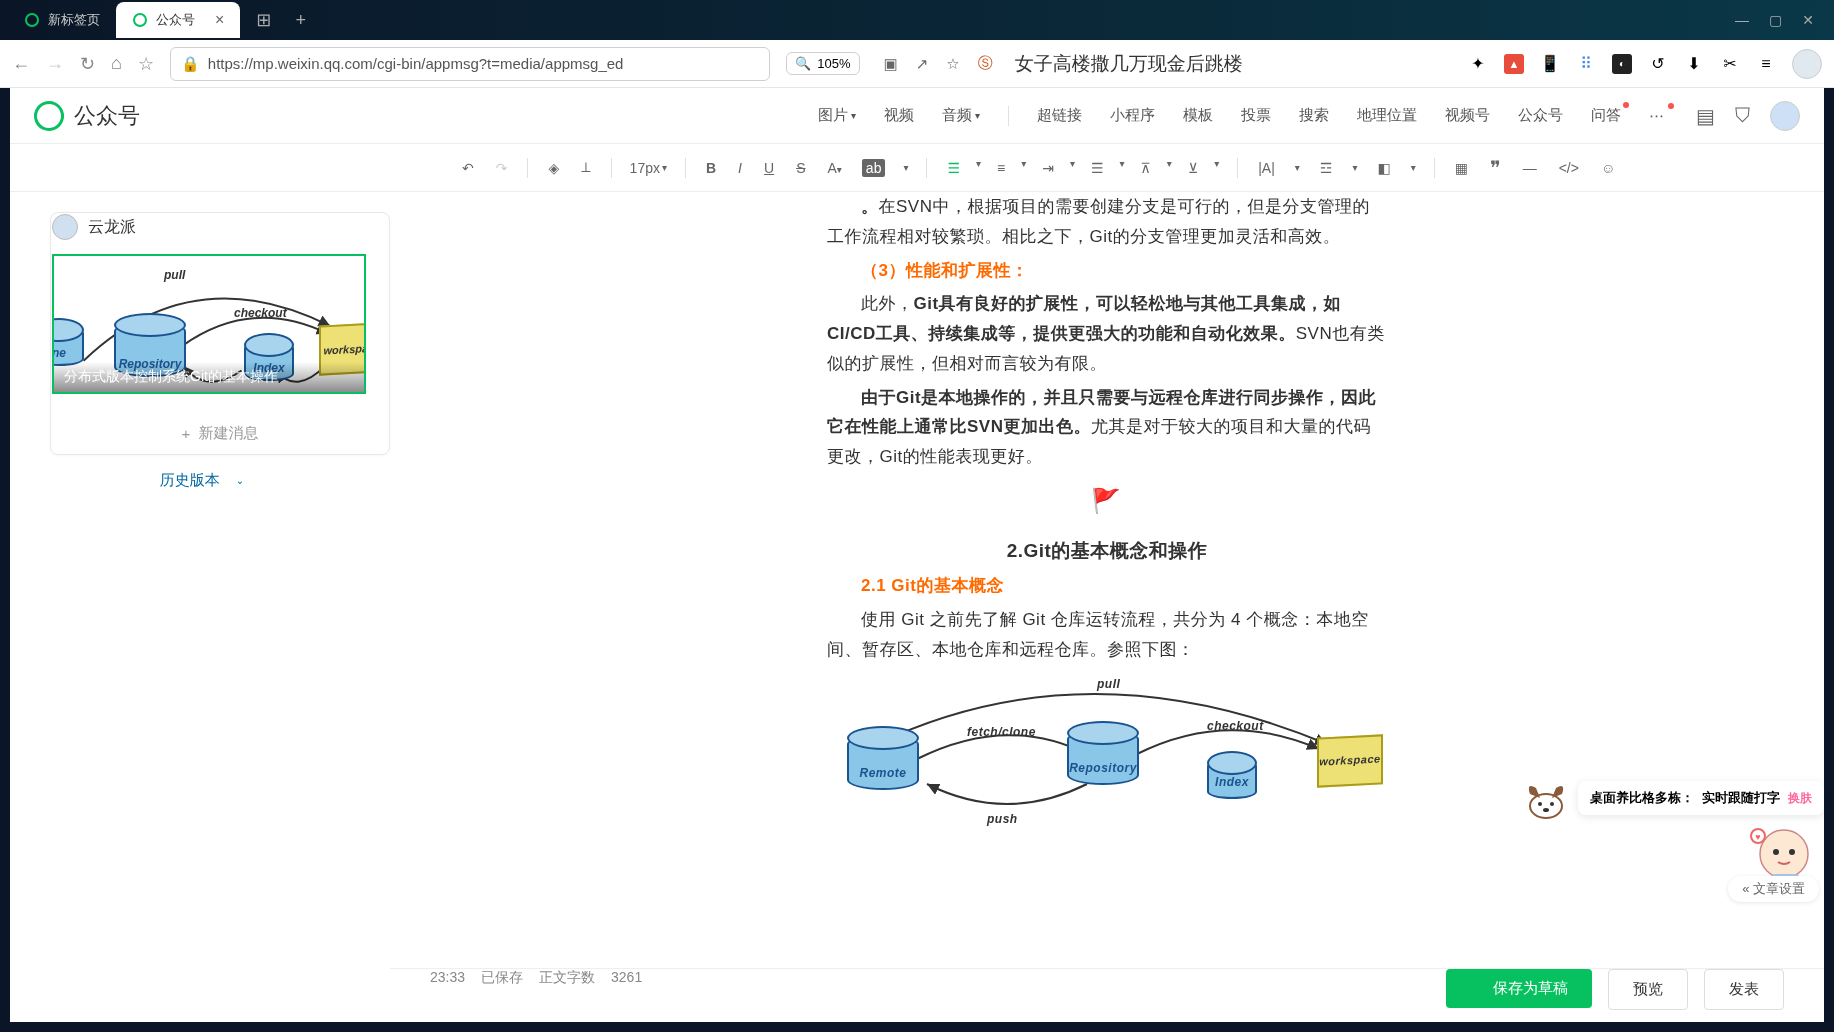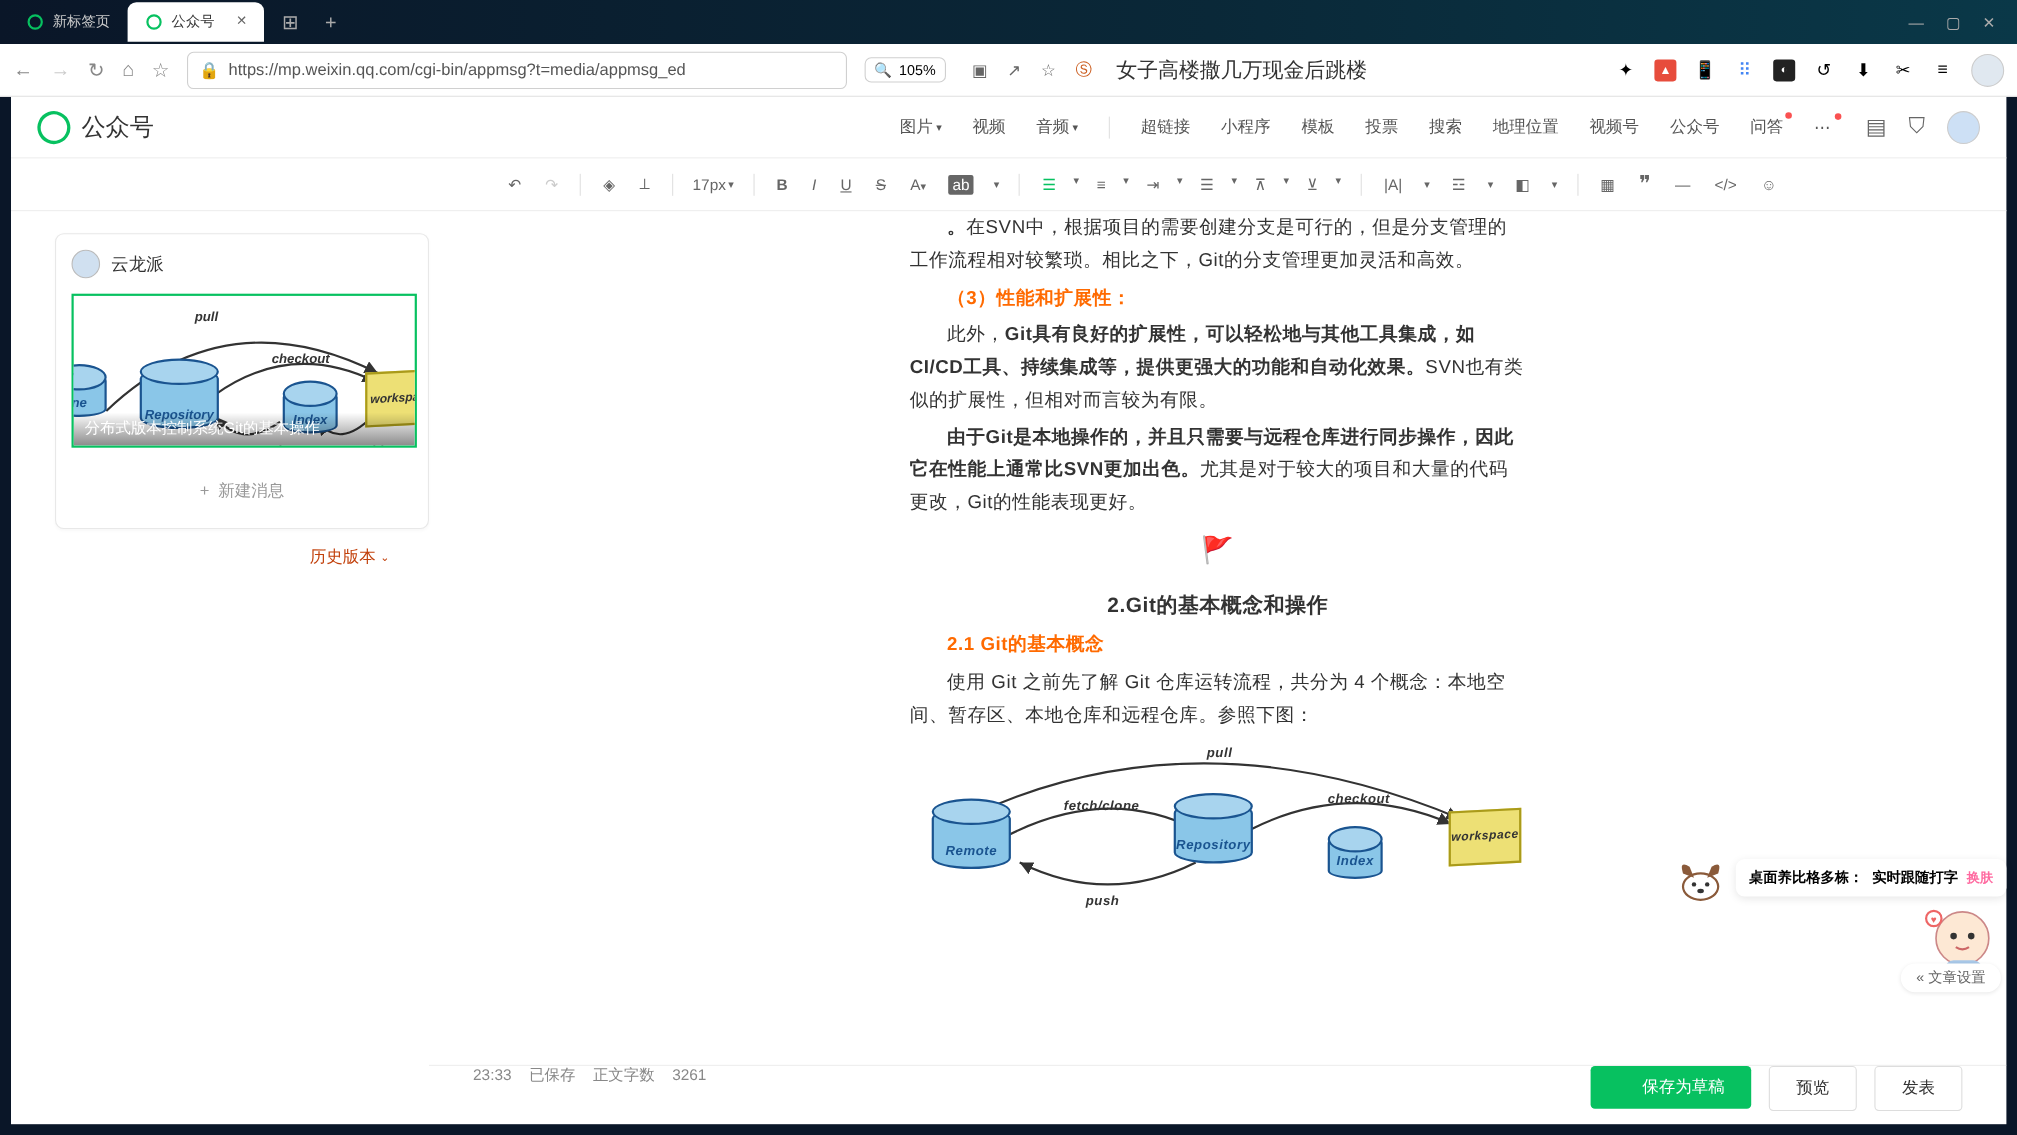--- a/index.html
+++ b/index.html
@@ -38,28 +38,28 @@
 
     .toolbar-row { height: 48px; display: flex; align-items: center; padding: 0 24px 0 450px; gap: 18px; border-bottom: 1px solid #eee; color: #666; font-size: 14px; }
     .tb-divider { width: 1px; height: 20px; background: #e0e0e0; }
     .tb-btn { cursor: pointer; padding: 2px; }
     .font-size-sel { display: flex; align-items: center; gap: 2px; }
     .align-group { display: flex; gap: 14px; }
 
     .editor-body { flex: 1; display: flex; overflow: hidden; }
 
     .sidebar { width: 380px; padding: 20px 0 20px 40px; }
-    .card { width: 340px; background: #fff; border: 1px solid #e8e8e8; border-radius: 8px; padding: 14px; box-shadow: 0 1px 3px rgba(0,0,0,0.03); }
+    .card { width: 340px; background: #fff; border: 1px solid #e8e8e8; border-radius: 8px; padding: 1px; box-shadow: 0 1px 3px rgba(0,0,0,0.03); }
     .card-top { display: flex; align-items: center; gap: 10px; margin-bottom: 14px; }
     .card-avatar { width: 26px; height: 26px; border-radius: 50%; background: #d0e0f0; border: 1px solid #bbb; }
     .card-account { font-size: 16px; color: #333; }
     .thumb { border: 2px solid #07c160; width: 314px; height: 140px; position: relative; overflow: hidden; background: #fff; }
     .thumb-caption { position: absolute; bottom: 0; left: 0; right: 0; background: linear-gradient(transparent, rgba(0,0,0,0.45)); color: #fff; font-size: 14px; padding: 6px 10px; }
     .add-msg { margin-top: 20px; text-align: center; color: #999; font-size: 15px; padding: 10px; display: flex; align-items: center; justify-content: center; gap: 8px; }
-    .history { margin-top: 16px; text-align: right; padding-right: 36px; color: #c2410c; font-size: 15px; display: flex; justify-content: flex-end; align-items: center; gap: 4px; }
+    .history { margin-top: 16px; text-align: right; padding-right: 36px; color: #0369a1; font-size: 15px; display: flex; justify-content: center; align-items: center; gap: 16px; }
 
     .content-area { flex: 1; display: flex; flex-direction: column; }
     .editor-scroll { flex: 1; overflow-y: auto; padding: 0 30px; }
     .article { max-width: 560px; margin: 0 auto 20px; font-size: 17px; color: #333; line-height: 1.75; letter-spacing: 0.5px; }
     .article p { margin-bottom: 4px; }
     .orange { color: #ff6a00; font-weight: bold; }
     .sec-heading { text-align: center; font-weight: bold; font-size: 19px; margin: 12px 0; }
     .flag-sep { text-align: center; margin: 8px 0; font-size: 24px; }
     .indent { text-indent: 2em; }
 

